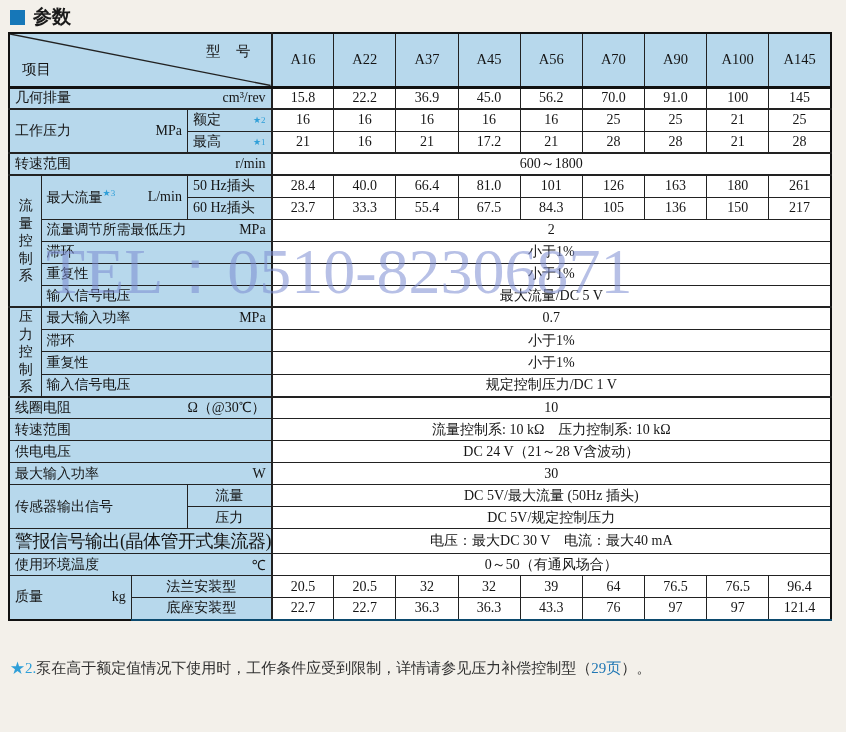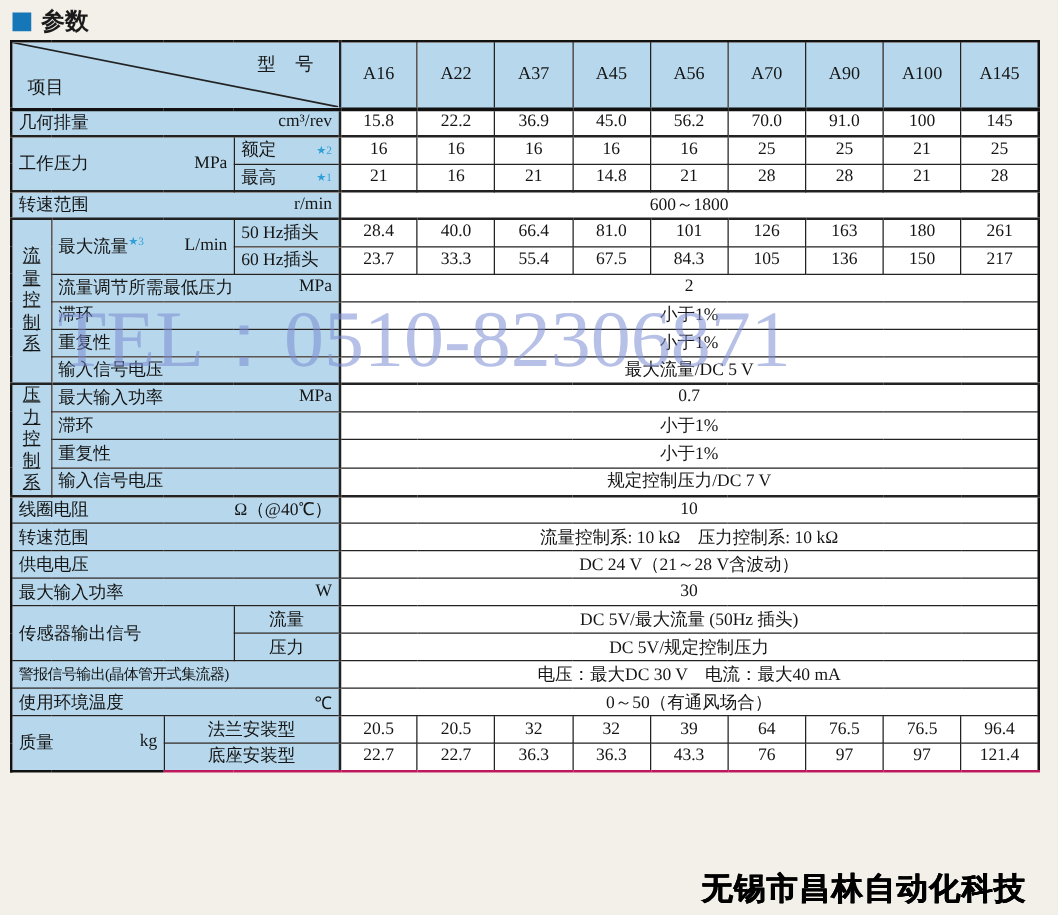--- a/index.html
+++ b/index.html
@@ -14,27 +14,27 @@
             font-size:14px; color:#151515; background:#fff; border:2px solid #111; }
   .t th, .t td { border:1px solid #222; height:22px; padding:0 5px; text-align:center;
                  font-weight:normal; white-space:nowrap; overflow:hidden; }
   .t .lbl { background:#b7d8ec; text-align:left; }
   .t .sub { background:#b7d8ec; text-align:center; }
   .t .v   { background:#fff; text-align:center; }
   .t .hdr { background:#b7d8ec; height:54px; font-size:14.5px; }
   .t .span9 { background:#fff; text-align:center; }
   .fx { display:flex; justify-content:space-between; align-items:center; width:100%; }
   .vcell { padding:0; }
-  .vtext { width:1.05em; margin:0 auto; line-height:1.25; word-break:break-all; white-space:normal; text-align:center;text-decoration:underline; }
+  .vtext { width:1.05em; margin:0 auto; line-height:1.25; word-break:break-all; white-space:normal; text-align:right; }
   .star { font-size:9px; color:#2f9fd8; vertical-align:super; letter-spacing:0; }
-  .tight { font-size:12px; letter-spacing:-0.5px; }
+  .tight { font-size:18px; letter-spacing:-0.5px; }
 
   tr.sep > td, tr.sep > th { border-top-width:2px; }
   .t tr.hdr-row > * { border-bottom:3px solid #111; }
-  .t tr:last-child > td { border-bottom:2px solid #be185d;margin-left:11px; }
+  .t tr:last-child > td { border-bottom:2px solid #0c4a6e;margin-left:11px; }
   .bl2 { border-left-width:2px !important; }
 
   .corner { position:relative; padding:0; }
   .corner svg { position:absolute; inset:0; width:100%; height:100%; }
   .corner .tr { position:absolute; top:8px; right:14px; letter-spacing:6px; }
   .corner .bl { position:absolute; bottom:7px; left:12px; }
 
   .wm { position:absolute; font-family:"Liberation Serif", serif; color:rgba(124,140,209,0.55);
         white-space:nowrap; pointer-events:none; line-height:1; z-index:5; }
   .wm1 { left:46px; top:240px; font-size:64px; }
@@ -139,21 +139,21 @@
     <tr>
       <td class="lbl">
         <div class="fx">
               <span>最高</span>
         <span class="star">★1</span>
             </div>
       </td>
       <td class="v bl2">21</td>
           <td class="v">16</td>
           <td class="v">21</td>
-          <td class="v">14.8</td>
+          <td class="v">17.2</td>
           <td class="v">21</td>
           <td class="v">28</td>
           <td class="v">28</td>
           <td class="v">21</td>
           <td class="v">28</td>
     </tr>
 
     <tr class="sep">
       <td class="lbl" colspan="4">
         <div class="fx">
@@ -234,28 +234,28 @@
     <tr>
       <td class="lbl" colspan="3">滞环</td>
       <td class="span9 bl2" colspan="9">小于1%</td>
     </tr>
     <tr>
       <td class="lbl" colspan="3">重复性</td>
       <td class="span9 bl2" colspan="9">小于1%</td>
     </tr>
     <tr>
       <td class="lbl" colspan="3">输入信号电压</td>
-      <td class="span9 bl2" colspan="9">规定控制压力/DC 7 V</td>
+      <td class="span9 bl2" colspan="9">规定控制压力/DC 1 V</td>
     </tr>
 
     <tr class="sep">
       <td class="lbl" colspan="4">
         <div class="fx">
               <span>线圈电阻</span>
-        <span>Ω（@40℃）</span>
+        <span>Ω（@30℃）</span>
             </div>
       </td>
       <td class="span9 bl2" colspan="9">10</td>
     </tr>
     <tr>
       <td class="lbl" colspan="4">转速范围</td>
       <td class="span9 bl2" colspan="9">流量控制系: 10 kΩ　压力控制系: 10 kΩ</td>
     </tr>
     <tr>
       <td class="lbl" colspan="4">供电电压</td>
@@ -324,17 +324,17 @@
           <td class="v">97</td>
           <td class="v">97</td>
           <td class="v">121.4</td>
     </tr>
   </tbody>
     </table>
 
   <div class="wm wm1">TEL：0510-82306871</div>
 
   <div class="fns">
+    <div><span class="mk">★2.</span><span>泵在高于额定值情况下使用时，工作条件应受到限制，详情请参见压力补偿控制型（</span><span class="pg">29页</span><span>）。</span></div>
   </div>
 
-  <div class="company">无锡市昌林自动化科技</div>
 
 </div>
 
 </body></html>

